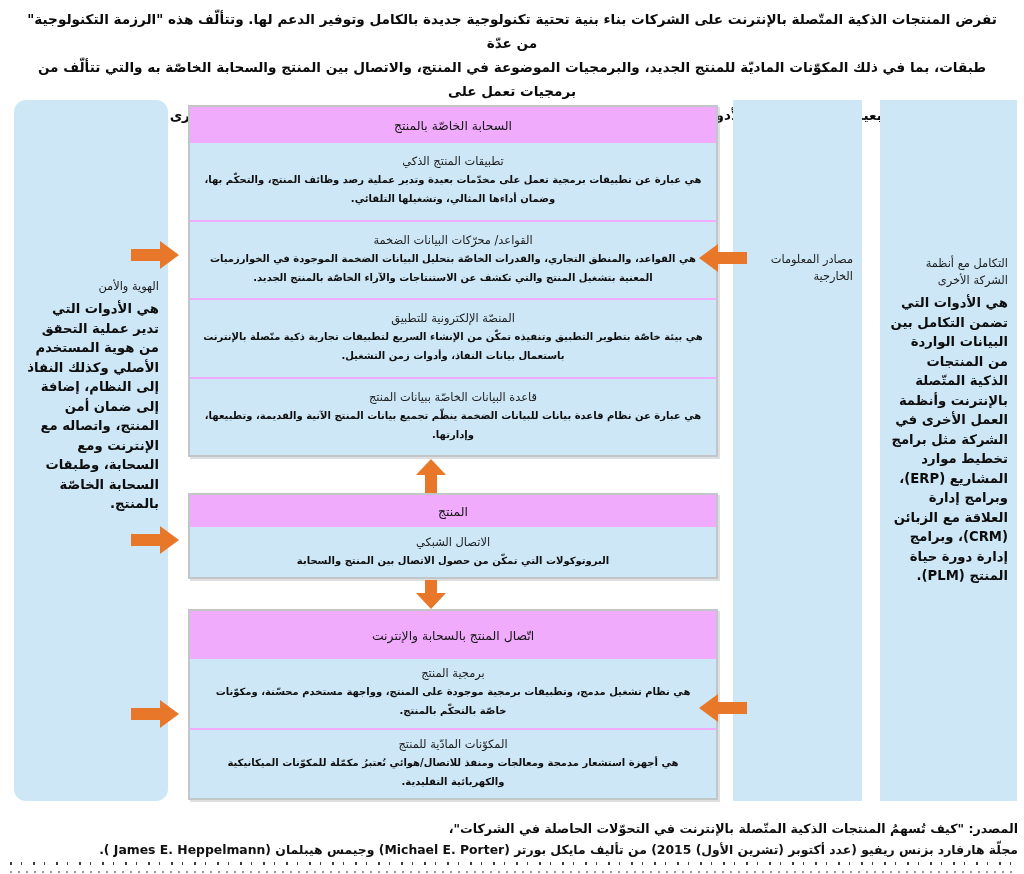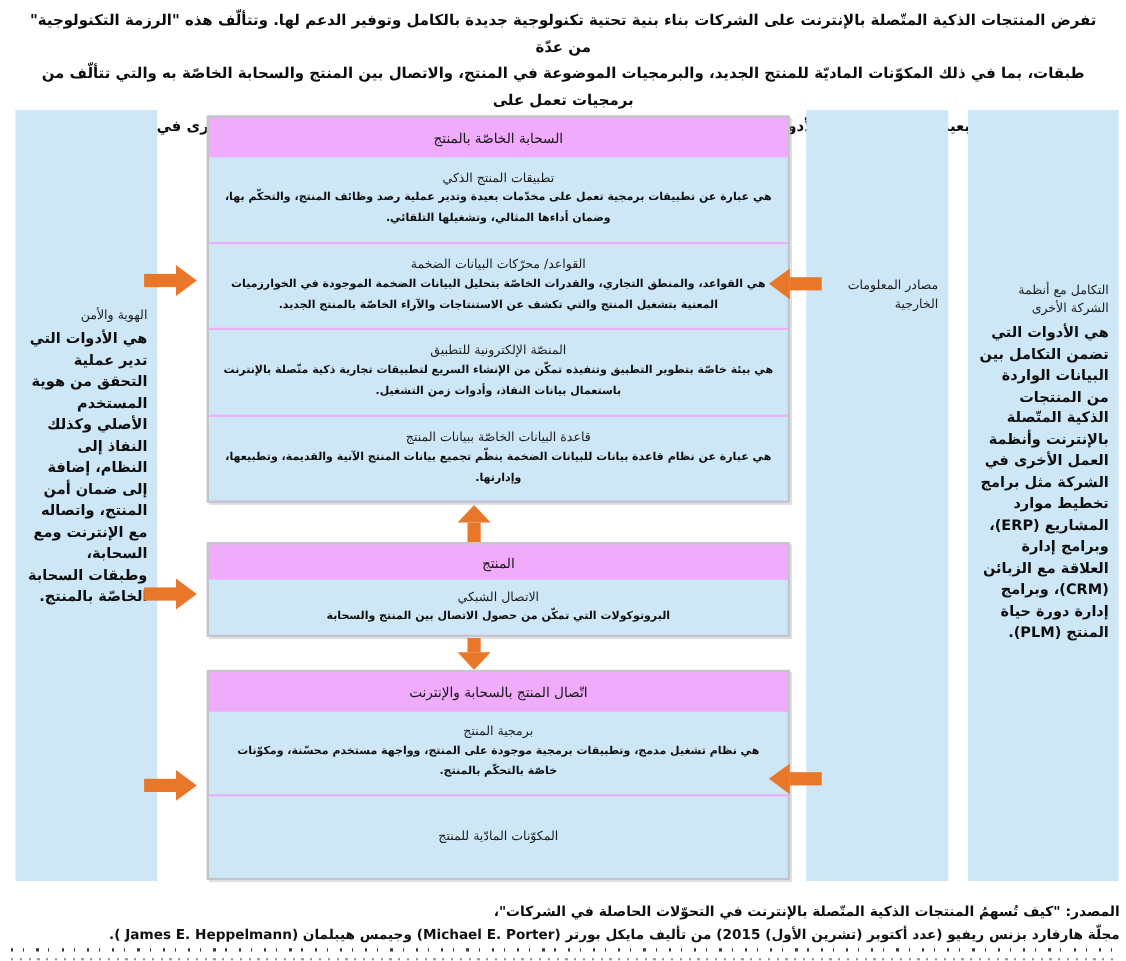--- a/index.html
+++ b/index.html
@@ -8,21 +8,21 @@
     font-family:"DejaVu Sans",sans-serif;color:#111;
   }
   
   .intro{position:absolute;top:7px;left:20px;width:984px;direction:rtl;}
   .intro-line{font-size:13.6px;font-weight:bold;line-height:24px;text-align:center;color:#0b0b0b;}
   
   .col{position:absolute;top:100px;height:701px;background:#cde7f7;direction:rtl;}
   .col-inner{padding:0 9px;}
   .col-title{font-size:11.4px;line-height:17px;color:#1c1c1c;margin-bottom:4px;text-align:right;}
   .col-body{font-size:13.2px;font-weight:bold;line-height:19.5px;text-align:right;color:#0d0d0d;}
-  #col-identity{left:14px;width:129px;}
+  #col-identity{left:14px;width:154px;border-radius:12px;}
   #col-identity .col-inner{padding-top:178px;}
   #col-external{left:733px;width:129px;}
   #col-external .col-inner{padding-top:151px;}
   #col-integration{left:880px;width:137px;}
   #col-integration .col-inner{padding-top:141px;margin-top:14px;}
   
   .box{position:absolute;left:188px;width:530px;background:#f0abfc;
        border:2px solid #c2c6c9;box-shadow:2px 2px 0 rgba(170,175,180,.4);
        box-sizing:border-box;display:flex;flex-direction:column;direction:rtl;}
   .box-header{flex:0 0 auto;display:flex;align-items:center;justify-content:center;
@@ -30,21 +30,21 @@
   .sections{flex:1;display:flex;flex-direction:column;gap:2px;}
   .section{background:#cde7f7;flex:1;display:flex;flex-direction:column;
        align-items:center;justify-content:center;padding:3px 12px;text-align:center;box-sizing:border-box;}
   .sec-title{font-size:11.4px;color:#1c1c1c;margin-bottom:2px;}
   .sec-body{font-size:10px;font-weight:bold;line-height:19px;color:#0d0d0d;}
   #box-cloud{top:105px;height:352px;}
   #box-cloud .box-header{height:36px;}
   #box-product{top:493px;height:86px;}
   #box-product .box-header{height:32px;}
   #box-connectivity{top:609px;height:191px;}
-  #box-connectivity .box-header{height:36px;}
+  #box-connectivity .box-header{height:48px;}
   
   .h-arrow{position:absolute;width:48px;height:28px;}
   .h-shaft{position:absolute;top:8px;width:29px;height:12px;background:#e8772a;}
   .h-arrow.right .h-shaft{left:0;}
   .h-arrow.right .h-head{position:absolute;left:29px;top:0;width:0;height:0;
       border-top:14px solid transparent;border-bottom:14px solid transparent;border-left:19px solid #e8772a;}
   .h-arrow.left .h-shaft{right:0;}
   .h-arrow.left .h-head{position:absolute;right:29px;top:0;width:0;height:0;
       border-top:14px solid transparent;border-bottom:14px solid transparent;border-right:19px solid #e8772a;}
   .v-arrow{position:absolute;width:30px;}
@@ -148,20 +148,21 @@
 
   <div class="box" id="box-connectivity">
     <div class="box-header">اتّصال المنتج بالسحابة والإنترنت</div>
     <div class="sections">
       <div class="section">
         <div class="sec-title">برمجية المنتج</div>
         <div class="sec-body">هي نظام تشغيل مدمج، وتطبيقات برمجية موجودة على المنتج، وواجهة مستخدم محسّنة، ومكوّنات خاصّة بالتحكّم بالمنتج.</div>
       </div>
       <div class="section">
         <div class="sec-title">المكوّنات المادّية للمنتج</div>
+        <div class="sec-body">هي أجهزة استشعار مدمجة ومعالجات ومنفذ للاتصال/هوائي تُعتبرُ مكمّلة للمكوّنات الميكانيكية والكهربائية التقليدية.</div>
       </div>
     </div>
   </div>
 
   <div class="h-arrow right" id="arrow-l1">
     <div class="h-shaft"></div>
     <div class="h-head"></div>
   </div>
   <div class="h-arrow right" id="arrow-l2">
     <div class="h-shaft"></div>

